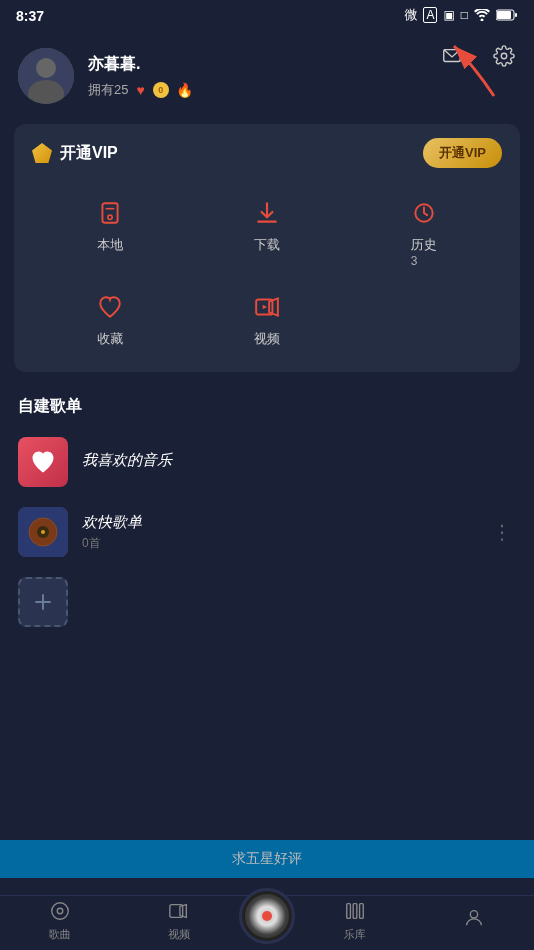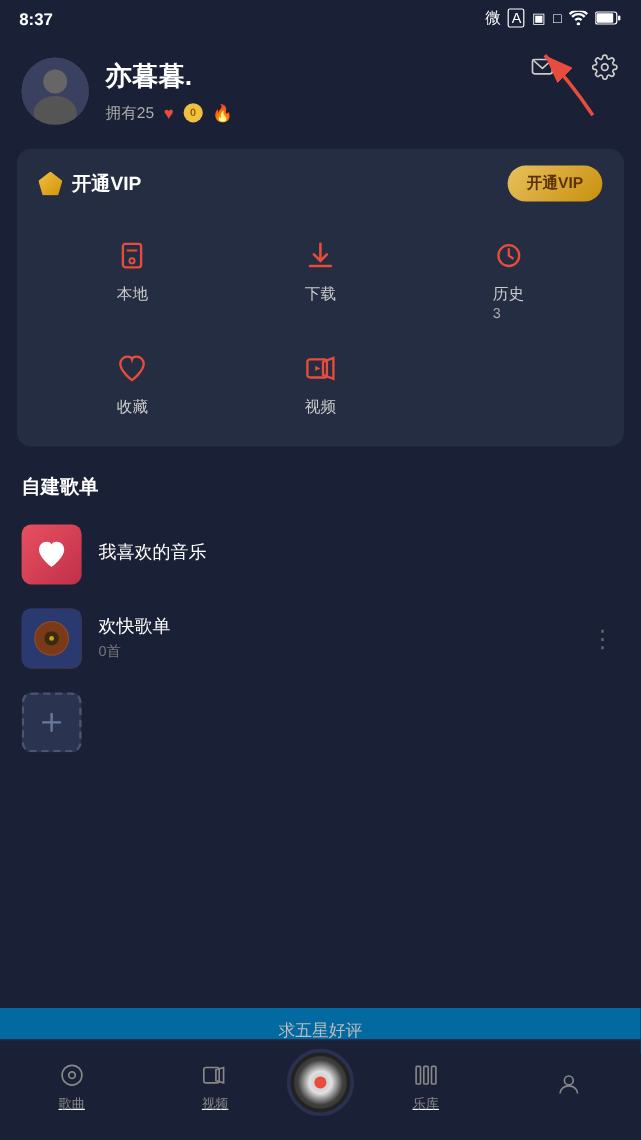--- a/index.html
+++ b/index.html
@@ -78,21 +78,21 @@
       background: linear-gradient(145deg, #555 0%, #333 100%);
       display: flex;
       align-items: flex-end;
       justify-content: center;
       overflow: hidden;
     }
     .profile-info {
       margin-left: 14px;
     }
     .profile-name {
-      font-size: 22px;
+      font-size: 16px;
       font-weight: 600;
       color: #fff;
       margin-bottom: 6px;
     }
     .profile-meta {
       display: flex;
       align-items: center;
       gap: 8px;
       font-size: 13px;
       color: #aaa;
@@ -237,20 +237,21 @@
       justify-content: center;
       border-radius: 8px;
     }
     .playlist-info {
       flex: 1;
     }
     .playlist-name {
       font-size: 15px;
       color: #fff;
       margin-bottom: 3px;
+      font-style: italic;
     }
     .playlist-count {
       font-size: 12px;
       color: #777;
     }
     .playlist-more {
       color: #666;
       font-size: 20px;
       padding: 4px;
     }
@@ -267,28 +268,27 @@
       font-size: 14px;
       color: #bbb;
     }
 
     
     .bottom-nav {
       position: absolute;
       bottom: 0;
       left: 0;
       right: 0;
-      height: 84px;
+      height: 55px;
       background: #1a2035;
       border-top: 1px solid #2a3050;
       display: flex;
       align-items: center;
       justify-content: space-around;
       padding-bottom: 6px;
-      text-decoration: underline;
     }
     .nav-item {
       display: flex;
       flex-direction: column;
       align-items: center;
       gap: 4px;
       cursor: pointer;
       flex: 1;
     }
     .nav-icon {

